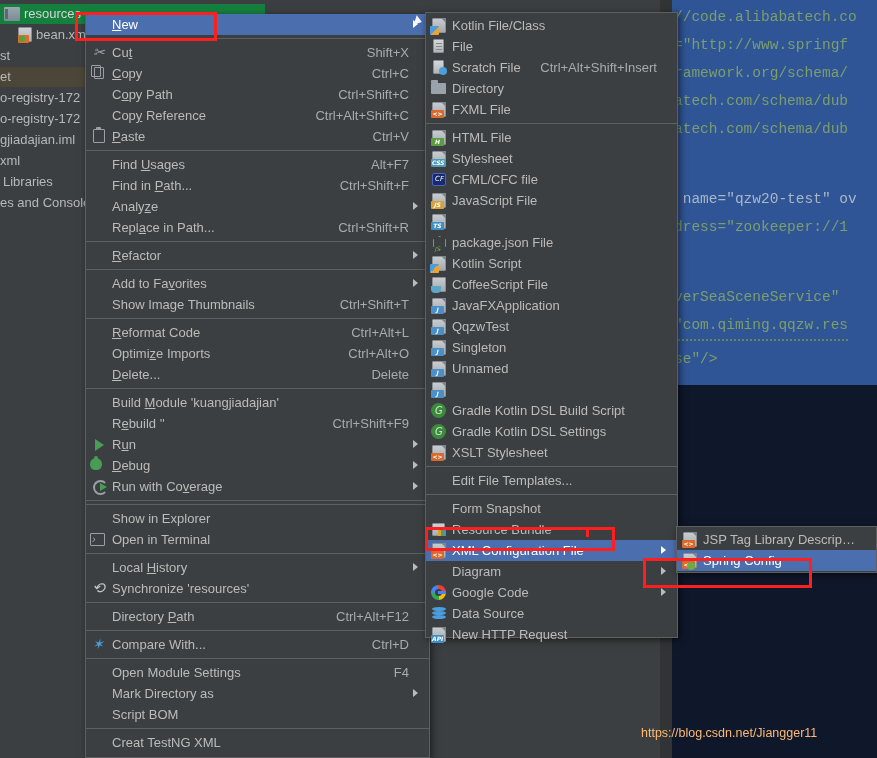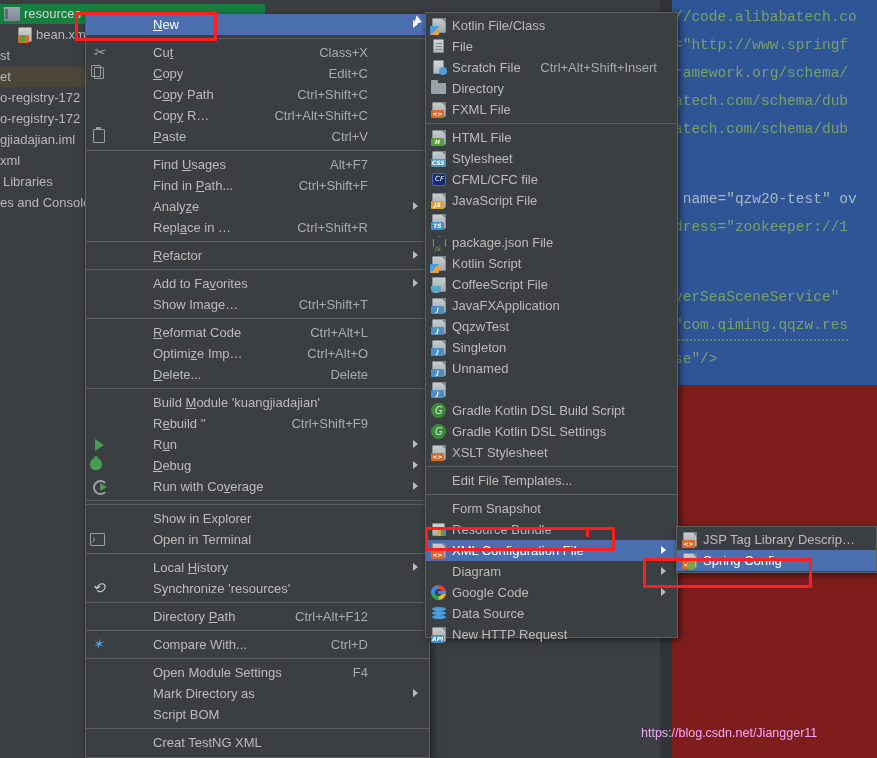--- a/index.html
+++ b/index.html
@@ -35,37 +35,37 @@
     width:14px;height:15px;
     background:linear-gradient(#cfd3d6,#a9aeb2);
     border-radius:1px;border:1px solid #8b9095;box-sizing:border-box;
   }
   .ico-xmlfile:after{content:"";position:absolute;left:-1px;bottom:-2px;width:11px;height:8px;background:#e06c2b;border-radius:1px;}
   .ico-xmlfile .leaf{position:absolute;left:0px;bottom:-1px;width:6px;height:6px;background:#58a13a;border-radius:50% 0 50% 50%;z-index:2;}
 
   
   #editor{
     position:absolute;left:660px;top:0;width:217px;height:758px;
-    background:#7f1d1d;
+    background:#0f172a;
     font-family:"Liberation Mono", monospace;
     font-size:14.5px;
   }
   #editor .gutter{position:absolute;left:0;top:0;width:12px;height:758px;background:#313335;}
   #editor .sel{
     position:absolute;left:12px;top:0;width:205px;height:385px;background:#2f5596;
   }
   .code-line{
     position:absolute;left:14px;white-space:pre;color:#7c9e6a;height:28px;line-height:28px;
     font-family:"Liberation Mono", monospace;font-size:14.5px;
   }
   .wavy{border-bottom:2px dotted #6a8759;}
 
   #watermark{
     position:absolute;left:641px;top:726px;
-    color:#f0abfc;font-size:12.5px;
+    color:#fdba74;font-size:12.5px;
     font-family:"Liberation Sans", sans-serif;
     white-space:nowrap;
   }
 
   
   .menu{
     position:absolute;background:#3c3f41;border:1px solid #5e6060;
     box-shadow:2px 2px 7px rgba(0,0,0,.55);
     box-sizing:border-box;padding:2px 0;
   }
@@ -85,21 +85,21 @@
   }
   .mi .lbl{flex:1;overflow:hidden;text-overflow:ellipsis;}
   .mi .lbl u{text-decoration:underline;}
   .mi .acc{color:#a8abad;padding-left:18px;font-size:13px;}
   .mi .arrow{
     width:12px;min-width:12px;text-align:center;color:#bbbbbb;font-size:10px;line-height:21px;
   }
   .mi.selected{background:#4b6eaf;color:#ffffff;}
   .mi.selected .acc,.mi.selected .arrow{color:#ffffff;}
   .sep{height:1px;background:#5e6060;margin:3px 0;}
-  #menu-main .mi{height:21px;gap:41px;}
+  #menu-main .mi{height:21px;}
 
   
   .gi{position:absolute;left:6px;top:3px;width:15px;height:15px;}
 
   .i-cut:before{content:"\2702";position:absolute;left:1px;top:-3px;font-size:14px;color:#9aa0a6;}
   .i-copy{border:1.5px solid #9aa0a6;width:8px;height:10px;left:8px;top:4px;border-radius:1px;}
   .i-copy:before{content:"";position:absolute;left:-4px;top:-3px;width:8px;height:10px;border:1.5px solid #9aa0a6;border-radius:1px;}
   .i-paste{width:10px;height:12px;left:7px;top:3px;border:1.5px solid #9aa0a6;border-radius:1px;}
   .i-paste:before{content:"";position:absolute;left:2px;top:-3px;width:5px;height:3px;background:#9aa0a6;border-radius:1px;}
   .i-run:before{content:"";position:absolute;left:3px;top:2px;border-left:9px solid #499c54;border-top:6px solid transparent;border-bottom:6px solid transparent;}
@@ -221,29 +221,29 @@
         <span class="ic"></span>
         <span class="lbl"><u>N</u>ew</span>
         <span class="arrow"><span class="tri" style="color:inherit"></span></span>
       </div>
       <div class="sep"></div>
       <div class="mi">
         <span class="ic">
           <i class="gi i-cut"></i>
         </span>
         <span class="lbl">Cu<u>t</u></span>
-        <span class="acc">Class+X</span>
+        <span class="acc">Shift+X</span>
         <span class="arrow"></span>
       </div>
       <div class="mi">
         <span class="ic">
           <i class="gi i-copy"></i>
         </span>
         <span class="lbl"><u>C</u>opy</span>
-        <span class="acc">Edit+C</span>
+        <span class="acc">Ctrl+C</span>
         <span class="arrow"></span>
       </div>
       <div class="mi">
         <span class="ic"></span>
         <span class="lbl">C<u>o</u>py Path</span>
         <span class="acc">Ctrl+Shift+C</span>
         <span class="arrow"></span>
       </div>
       <div class="mi">
         <span class="ic"></span>

